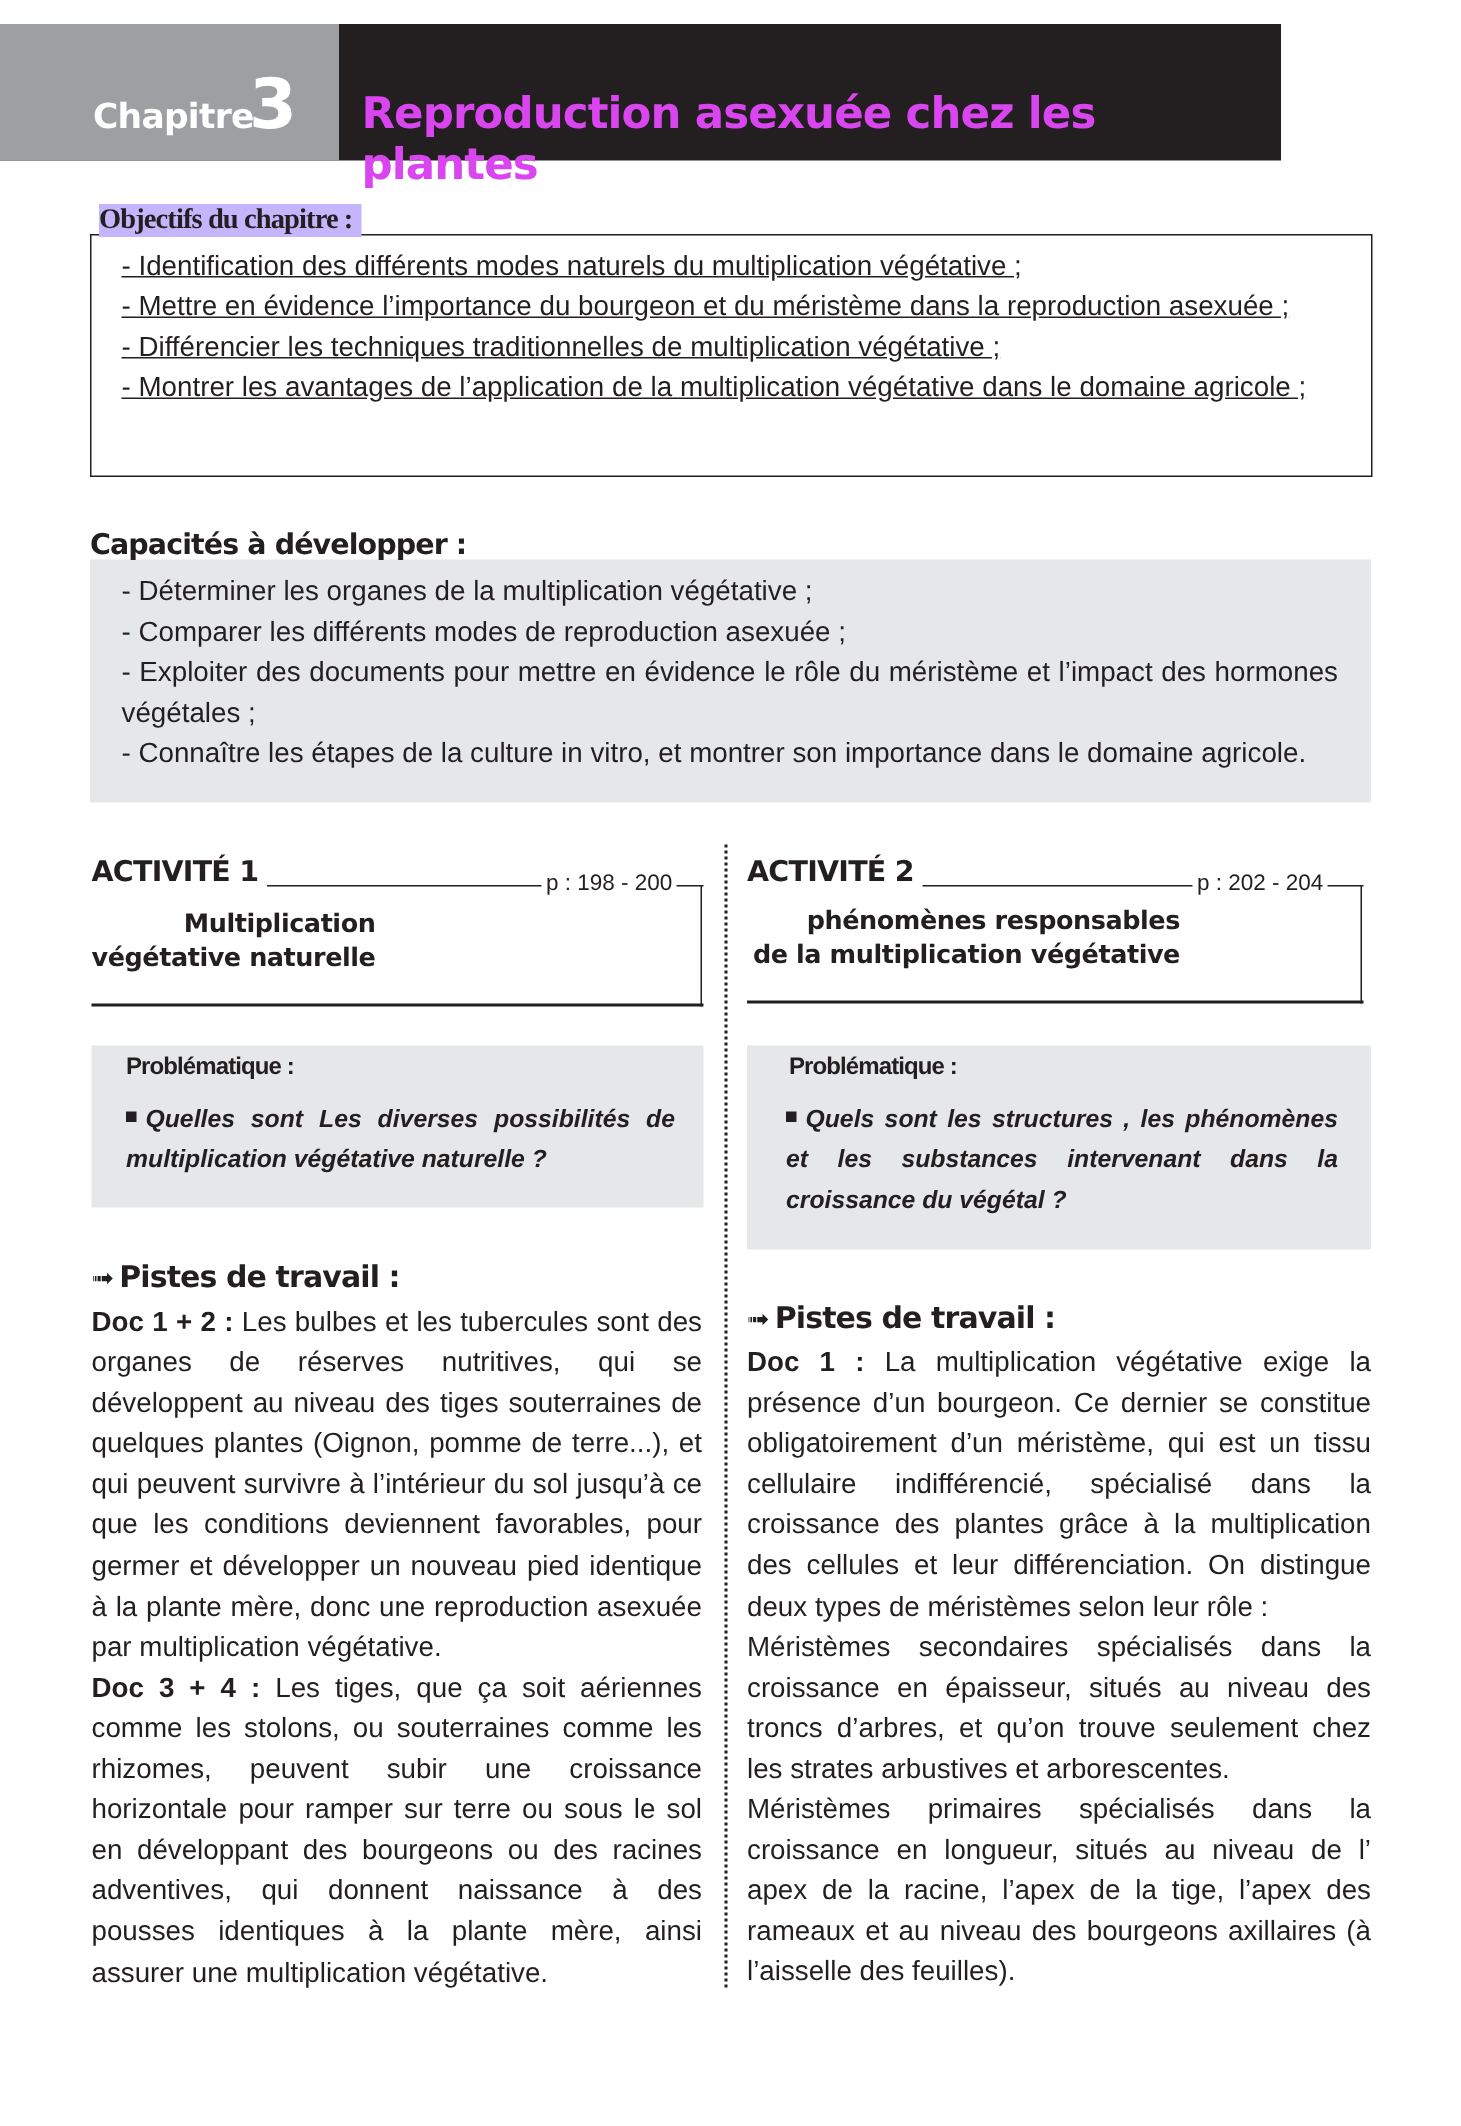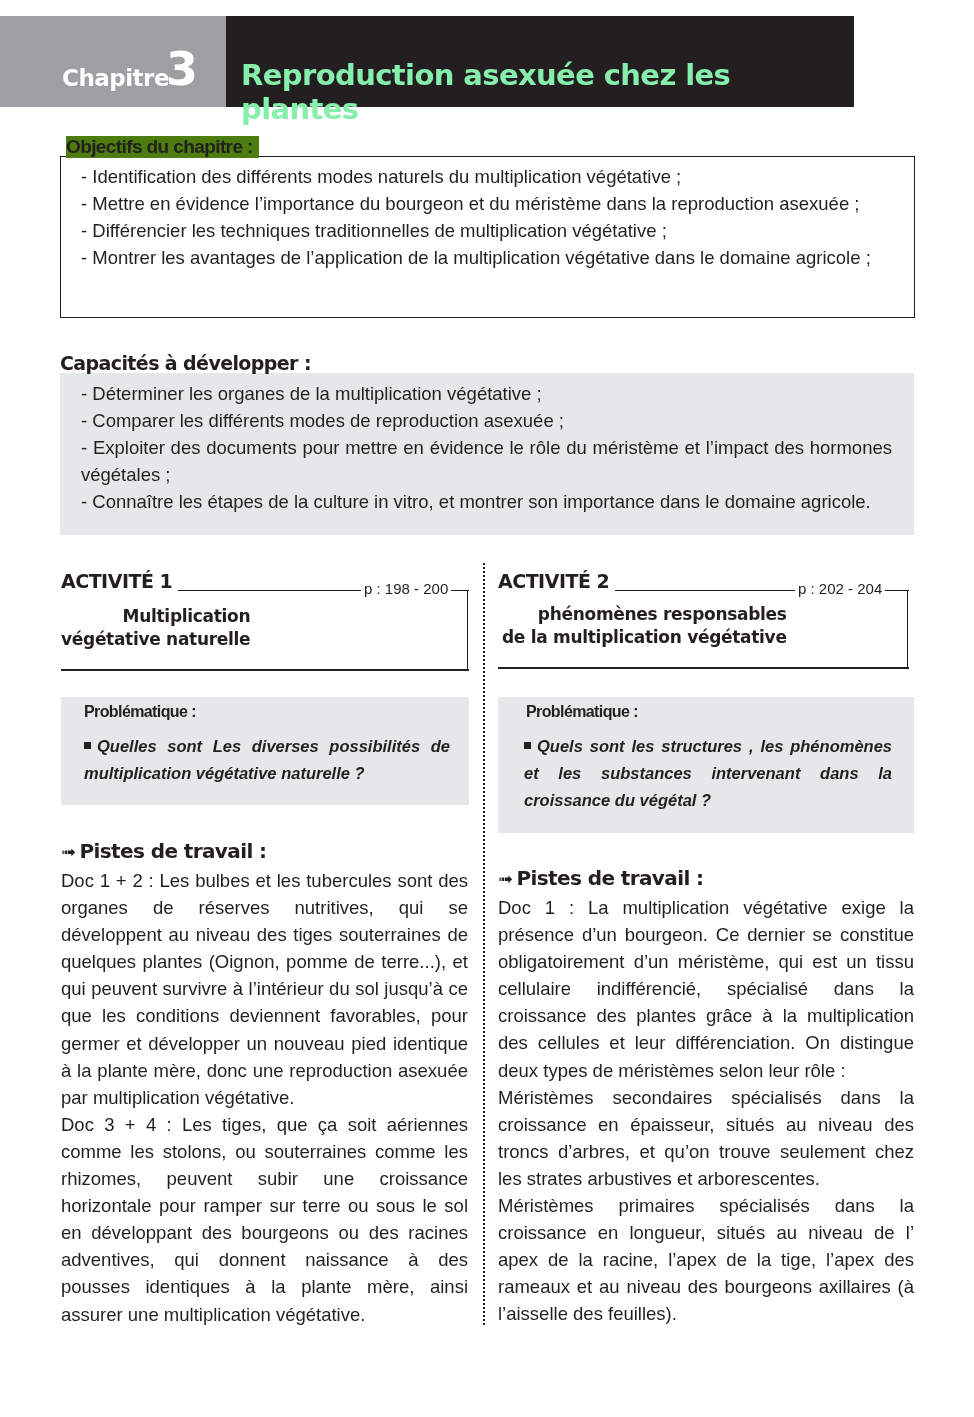--- a/index.html
+++ b/index.html
@@ -4,27 +4,27 @@
   <style>
     * { box-sizing: border-box; margin: 0; padding: 0; }
     html, body { width: 974px; height: 1417px; background: #ffffff; }
     body { position: relative; font-family: "Liberation Sans", sans-serif; color: #231f20; overflow: hidden; }
 
     
     .banner { position: absolute; left: 0; top: 16px; width: 854px; height: 91px; background: #231f20; }
     .banner .chap { position: absolute; left: 0; top: 0; width: 226px; height: 91px; background: #9d9fa2; }
     .banner .chap-label { position: absolute; left: 62px; top: 49px; color: #fff; font-family: "DejaVu Sans", sans-serif; font-weight: bold; font-size: 23px; letter-spacing: -0.5px; }
     .banner .chap-num { position: absolute; left: 166px; top: 30px; color: #fff; font-family: "DejaVu Sans", sans-serif; font-size: 46px; font-weight: bold; line-height: 1; }
-    .banner .title { position: absolute; left: 241px; top: 42px; color: #86efac; font-family: "DejaVu Sans", sans-serif; font-weight: bold; font-size: 29px; letter-spacing: -0.6px; }
+    .banner .title { position: absolute; left: 241px; top: 42px; color: #d946ef; font-family: "DejaVu Sans", sans-serif; font-weight: bold; font-size: 29px; letter-spacing: -0.6px; }
 
     
     .obj-box { position: absolute; left: 60px; top: 156px; width: 855px; height: 162px; border: 1.5px solid #231f20; }
-    .obj-heading { position: absolute; left: 66px; top: 136px; background: #4d7c0f; padding-right: 6px; font-family: Liberation Sans, sans-serif; font-weight: bold; font-size: 19px; letter-spacing: -0.6px; }
+    .obj-heading { position: absolute; left: 66px; top: 136px; background: #c4b5fd; padding-right: 6px; font-family: Liberation Serif, serif; font-weight: bold; font-size: 19px; letter-spacing: -0.6px; }
     .obj-list { position: absolute; left: 81px; top: 163px; width: 811px; font-size: 18.5px; line-height: 27px; }
-    .obj-list div { text-align: justify; text-align-last: left; }
+    .obj-list div { text-align: justify; text-align-last: left; text-decoration: underline; }
 
     
     .cap-heading { position: absolute; left: 60px; top: 352px; font-family: "DejaVu Sans", sans-serif; font-weight: bold; font-size: 19px; letter-spacing: -0.6px; }
     .cap-box { position: absolute; left: 60px; top: 373px; width: 854px; height: 162px; background: #e6e7e8; }
     .cap-list { position: absolute; left: 81px; top: 380px; width: 811px; font-size: 18.5px; line-height: 27px; }
     .cap-list div { text-align: justify; text-align-last: left; }
 
     
     .divider { position: absolute; left: 483px; top: 563px; height: 762px; border-left: 2px dotted #231f20; }
 
@@ -41,21 +41,21 @@
     .prob { position: absolute; background: #e6e7e8; }
     .prob .prob-title { position: absolute; font-family: Liberation Sans, sans-serif; font-weight: bold; font-size: 16px; letter-spacing: -0.6px; }
     .prob .prob-text { position: absolute; font-style: italic; font-weight: bold; font-size: 16.5px; line-height: 27px; text-align: justify; }
     .prob .bullet { display: inline-block; width: 7px; height: 7px; background: #231f20; margin-right: 6px; vertical-align: 3px; font-style: normal; }
 
     
     .pistes-title { position: absolute; font-family: "DejaVu Sans", sans-serif; font-weight: bold; font-size: 20px; letter-spacing: -0.6px; }
     .pistes-title .arrow { font-size: 18px; margin-right: 4px; }
     .body-text { position: absolute; width: 407px; font-size: 18.5px; line-height: 27.1px; text-align: justify; }
     .body-text p { text-align: justify; }
-    .body-text b { font-weight: normal; }
+    .body-text b { font-weight: bold; }
   </style>
 </head>
 <body>
 
 <div class="banner">
   <div class="chap">
     <span class="chap-label">Chapitre</span>
     <span class="chap-num">3</span>
   </div>
   <h1 class="title">Reproduction asexuée chez les plantes</h1>

